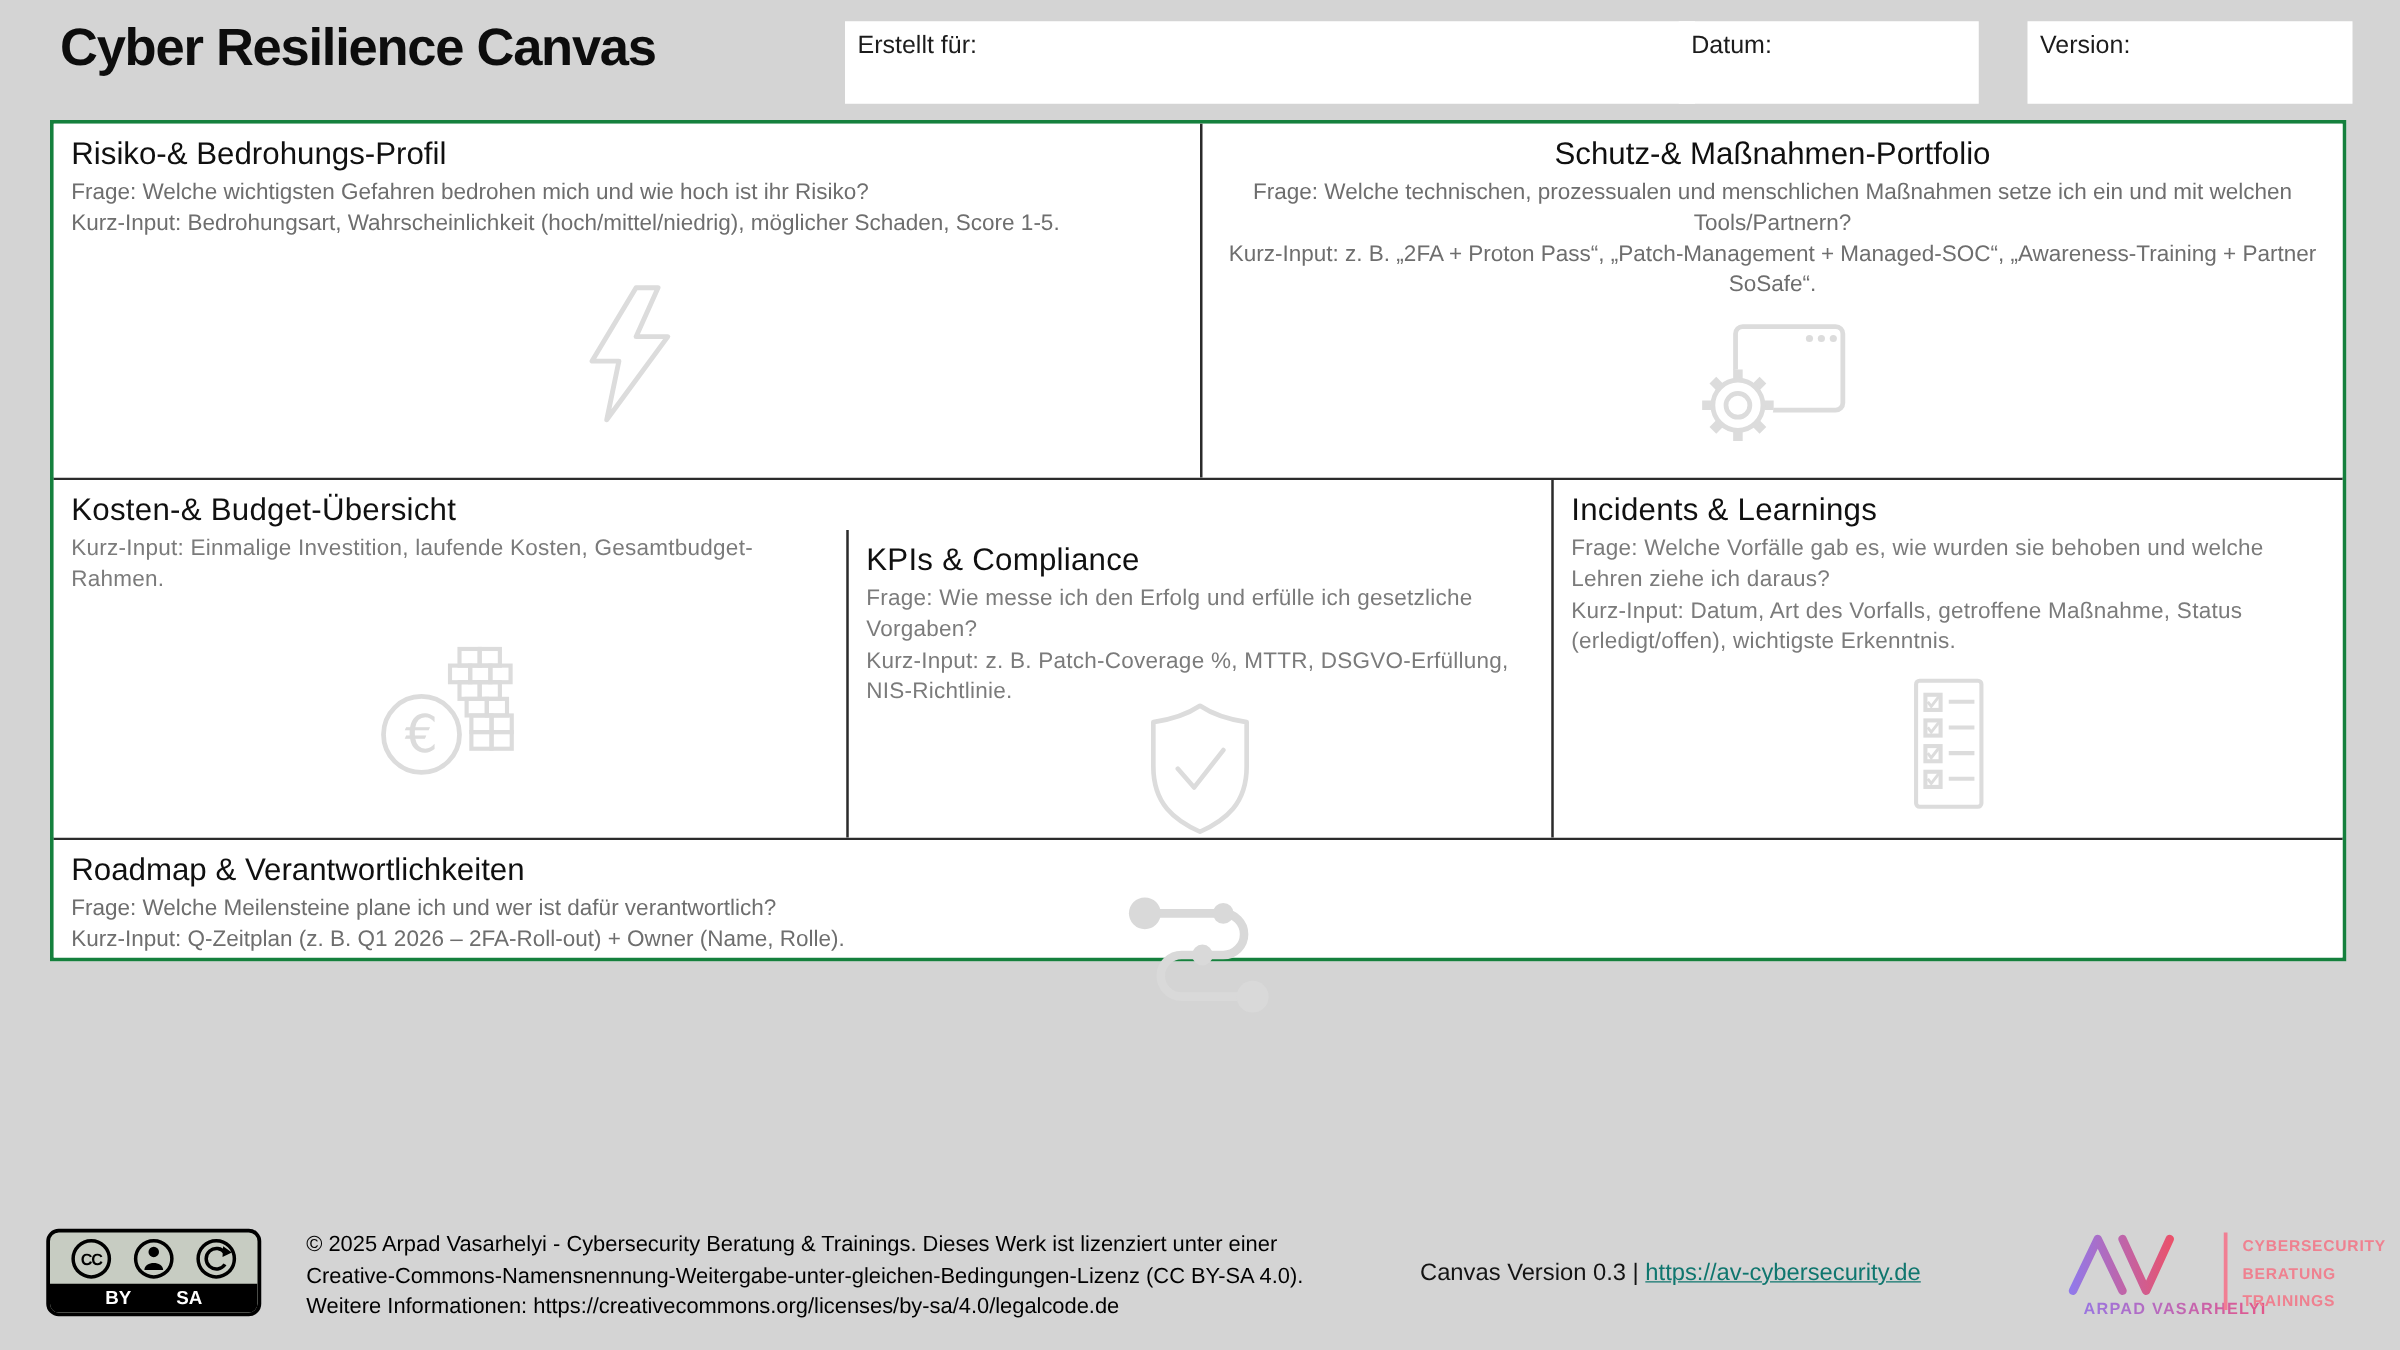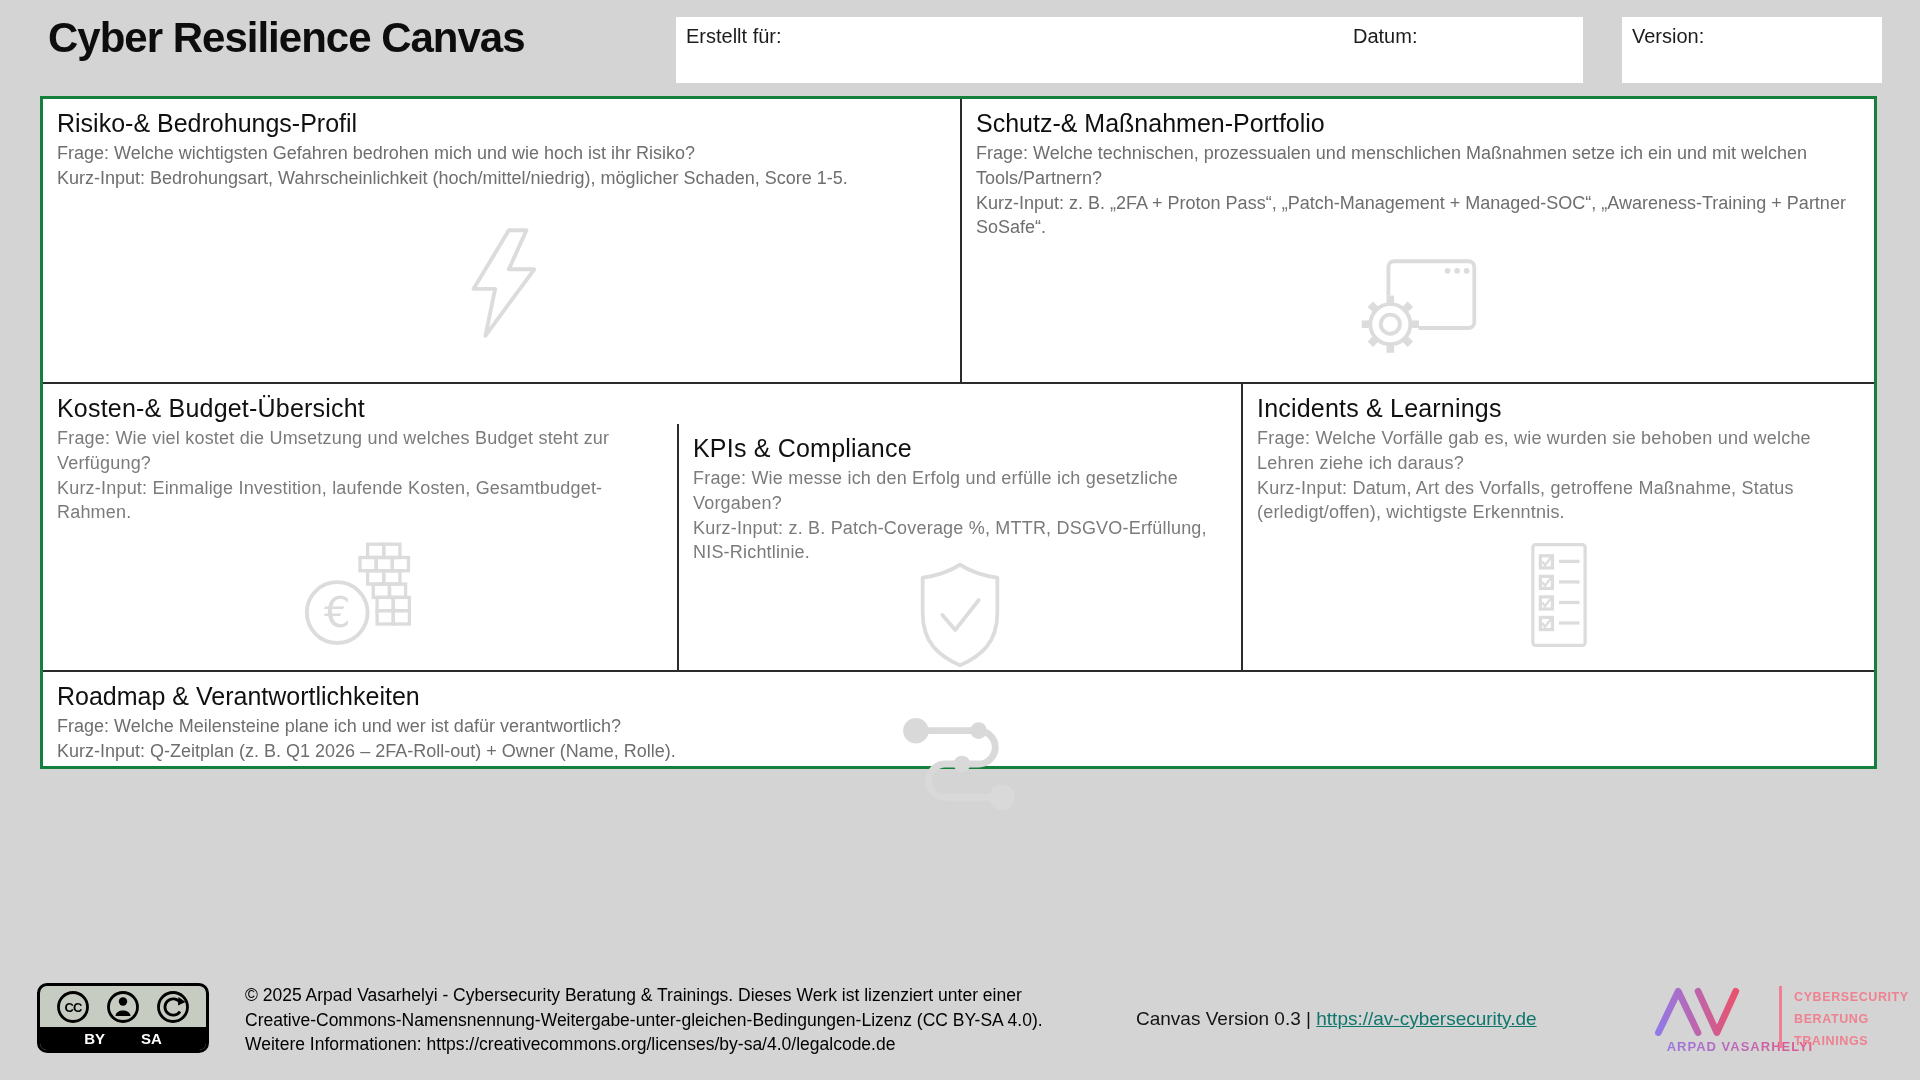--- a/index.html
+++ b/index.html
@@ -18,21 +18,21 @@
   
   .canvas{position:absolute;left:40px;top:96px;width:1837px;height:673px;background:#ffffff;
           border:3px solid #15803d;box-sizing:border-box;display:flex;flex-direction:column;}
   .row{display:flex;min-height:0;}
   .row-1{height:283px;}
   .row-2{height:286px;border-top:2px solid #2b2b2b;}
   .row-3{flex:1;border-top:2px solid #2b2b2b;}
   .cell{position:relative;background:#ffffff;padding:6px 14px;box-sizing:border-box;
         display:flex;flex-direction:column;min-width:0;}
   .cell + .cell{border-left:2px solid #2b2b2b;}
-  .c-risiko{width:917px;}  .c-schutz{flex:1;}
+  .c-risiko{width:917px;}  .c-schutz{flex:1;text-align:center;}
   .c-kosten{width:634px;}  .c-kpis{width:564px;margin-top:40px;}  .c-incidents{flex:1;}
   .c-roadmap{flex:1;}
   .cell h2{margin:4px 0 3px 0;font-size:25px;font-weight:500;color:#101010;}
   .cell p{margin:0;font-size:18px;line-height:1.38;color:#6e6e6e;}
   .geo p{color:#7b7b7b;letter-spacing:.2px;}
   .geo h2{letter-spacing:.2px;}
   .iconwrap{flex:1;display:flex;align-items:center;justify-content:center;min-height:0;}
   .lineicon{stroke:#dcdcdc;fill:none;}
 
   
@@ -111,21 +111,20 @@
             <circle cx="36" cy="72" r="21"></circle>
             <circle cx="36" cy="72" r="10"></circle>
           </svg>
         </div>
       </section>
     </div>
 
     <div class="row row-2">
       <section class="cell c-kosten geo">
         <h2>Kosten-&amp; Budget-Übersicht</h2>
-        <p>Frage: Wie viel kostet die Umsetzung und welches Budget steht zur Verfügung?</p>
         <p>Kurz-Input: Einmalige Investition, laufende Kosten, Gesamtbudget-Rahmen.</p>
         <div class="iconwrap">
           <svg class="lineicon" width="114" height="110" viewBox="0 0 120 115" stroke-width="3.5">
             <g>
               <rect x="68" y="4" width="17" height="14"></rect>
                 <rect x="85" y="4" width="17" height="14"></rect>
               <rect x="60" y="18" width="17" height="14"></rect>
                 <rect x="77" y="18" width="17" height="14"></rect>
                 <rect x="94" y="18" width="17" height="14"></rect>
               <rect x="68" y="32" width="17" height="14"></rect>

